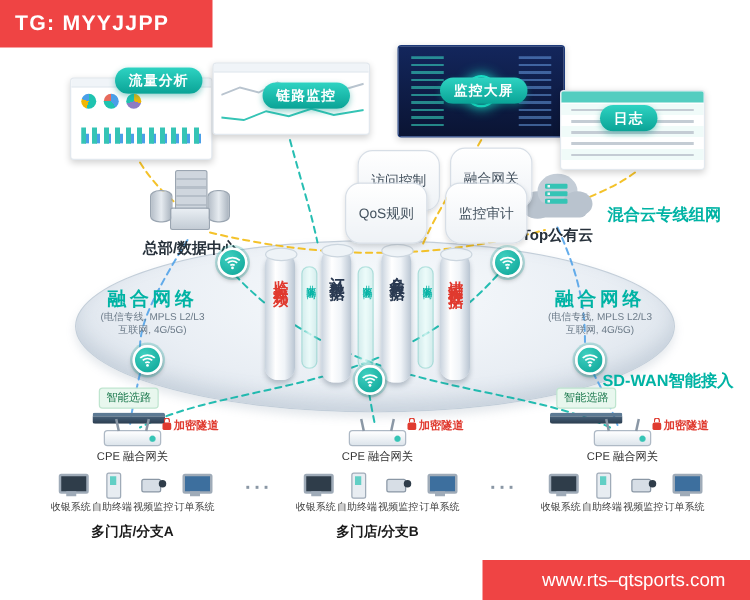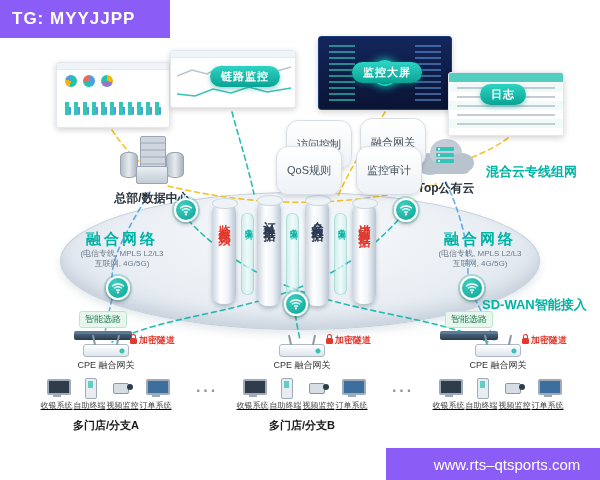--- a/index.html
+++ b/index.html
@@ -3,21 +3,21 @@
 <meta charset="utf-8">
 <style>
   :root{
     --accent:#00b3a4; --red:#e03a2f; --yellow:#f2b705; --blue:#4a9fe8;
   }
   *{box-sizing:border-box; margin:0; padding:0;}
   body{font-family:"Liberation Sans", sans-serif; background:#fff;}
   #stage{position:relative; width:600px; height:480px; background:#fff; overflow:hidden;}
 
   
-  .wm{position:absolute; background:#8b5cf6; color:#fff; z-index:9; display:flex; align-items:center;}
+  .wm{position:absolute; background:#ef4444; color:#fff; z-index:9; display:flex; align-items:center;}
   #wm-top{left:0; top:0; width:170px; height:38px; font-size:17px; font-weight:bold; padding-left:12px; letter-spacing:1px;}
   #wm-bottom{right:0; bottom:0; width:214px; height:32px; font-size:15px; justify-content:center;padding-left:28px;}
 
   
   .panel{position:absolute; border-radius:3px; box-shadow:0 2px 6px rgba(0,0,0,.18); z-index:5; overflow:hidden;}
   #panel-traffic{left:56px; top:62px; width:114px; height:66px; background:#fff; border:1px solid #e2e8ee;}
   #panel-link{left:170px; top:50px; width:126px; height:58px; background:#fff; border:1px solid #e2e8ee;}
   #panel-bigscreen{left:318px; top:36px; width:134px; height:74px; background:linear-gradient(#13265c,#0a1433); border:1px solid #1d3a7a;}
   #panel-log{left:448px; top:72px; width:116px; height:64px; background:#fff; border:1px solid #e2e8ee;}
 
@@ -126,21 +126,21 @@
   .tunnel{position:absolute; left:90px; top:2px; font-size:9px; font-weight:bold; color:var(--red); white-space:nowrap; display:flex; align-items:center;}
   .lock{display:inline-block; width:7px; height:6px; background:var(--red); border-radius:1.5px; position:relative; margin-right:2px;}
   .lock::before{content:''; position:absolute; top:-4px; left:1px; width:3px; height:3px;
       border:1.5px solid var(--red); border-bottom:none; border-radius:3px 3px 0 0;}
   .gw{width:46px; height:13px; margin:12px auto 2px; position:relative; border:1px solid #aeb9c5; border-radius:3px;
       background:radial-gradient(circle at 38px 6px, #35c4b5 0 2px, transparent 3px), linear-gradient(#ffffff,#dde5ec);}
   .gw::before,.gw::after{content:''; position:absolute; top:-10px; width:2px; height:10px; background:#8a97a5;}
   .gw::before{left:9px; transform:rotate(-12deg);} .gw::after{right:9px; transform:rotate(12deg);}
   .gw-label{text-align:center; font-size:9px; color:#333;}
   .dev-row{display:flex; justify-content:center; gap:3px; margin-top:6px;}
-  .dev{width:30px; display:flex; flex-direction:column; align-items:center; gap:2px;text-decoration:underline;}
+  .dev{width:30px; display:flex; flex-direction:column; align-items:center; gap:2px;}
   .dev-icon{width:24px; height:20px; position:relative;}
   .icon-pos::before{content:''; position:absolute; left:2px; top:1px; width:20px; height:12px; background:#2f3d4a; border:2px solid #9fabb8; border-radius:2px;}
   .icon-pos::after{content:''; position:absolute; left:8px; bottom:1px; width:8px; height:4px; background:#9fabb8;}
   .icon-kiosk::before{content:''; position:absolute; left:7px; top:0; width:10px; height:19px; background:#e8edf2; border:1.5px solid #9fabb8; border-radius:2px;}
   .icon-kiosk::after{content:''; position:absolute; left:10px; top:3px; width:5px; height:7px; background:#35c4b5; opacity:.75;}
   .icon-camera::before{content:''; position:absolute; left:2px; top:5px; width:14px; height:9px; background:#d7dee6; border:1.5px solid #8a97a5; border-radius:2px;}
   .icon-camera::after{content:''; position:absolute; left:16px; top:6px; width:6px; height:6px; background:#2f3d4a; border-radius:50%;}
   .icon-order::before{content:''; position:absolute; left:2px; top:1px; width:20px; height:12px; background:#3d6f9e; border:2px solid #9fabb8; border-radius:2px;}
   .icon-order::after{content:''; position:absolute; left:8px; bottom:1px; width:8px; height:4px; background:#9fabb8;}
   .dev-label{font-size:8px; color:#444; white-space:nowrap;}
@@ -175,20 +175,21 @@
 
   <div id="panel-traffic" class="panel">
     <div class="panel-head"></div>
     <div class="donut-row">
       <div class="donut d1"></div>
         <div class="donut d2"></div>
         <div class="donut d3"></div>
     </div>
     <div class="mini-bars"></div>
   </div>
+  <div id="pill-traffic" class="tpill">流量分析</div>
 
   <div id="panel-link" class="panel">
     <div class="panel-head"></div>
     <svg class="spark" width="114" height="18">
       <polyline points="0,14 15,8 30,12 45,4 60,10 75,6 90,12 114,5" fill="none" stroke="#b9c4cf" stroke-width="1.5"></polyline>
     </svg>
     <svg class="spark" width="114" height="16">
       <polyline points="0,10 18,12 36,5 54,9 72,3 90,8 114,4" fill="none" stroke="#35c4b5" stroke-width="1.5"></polyline>
     </svg>
   </div>

